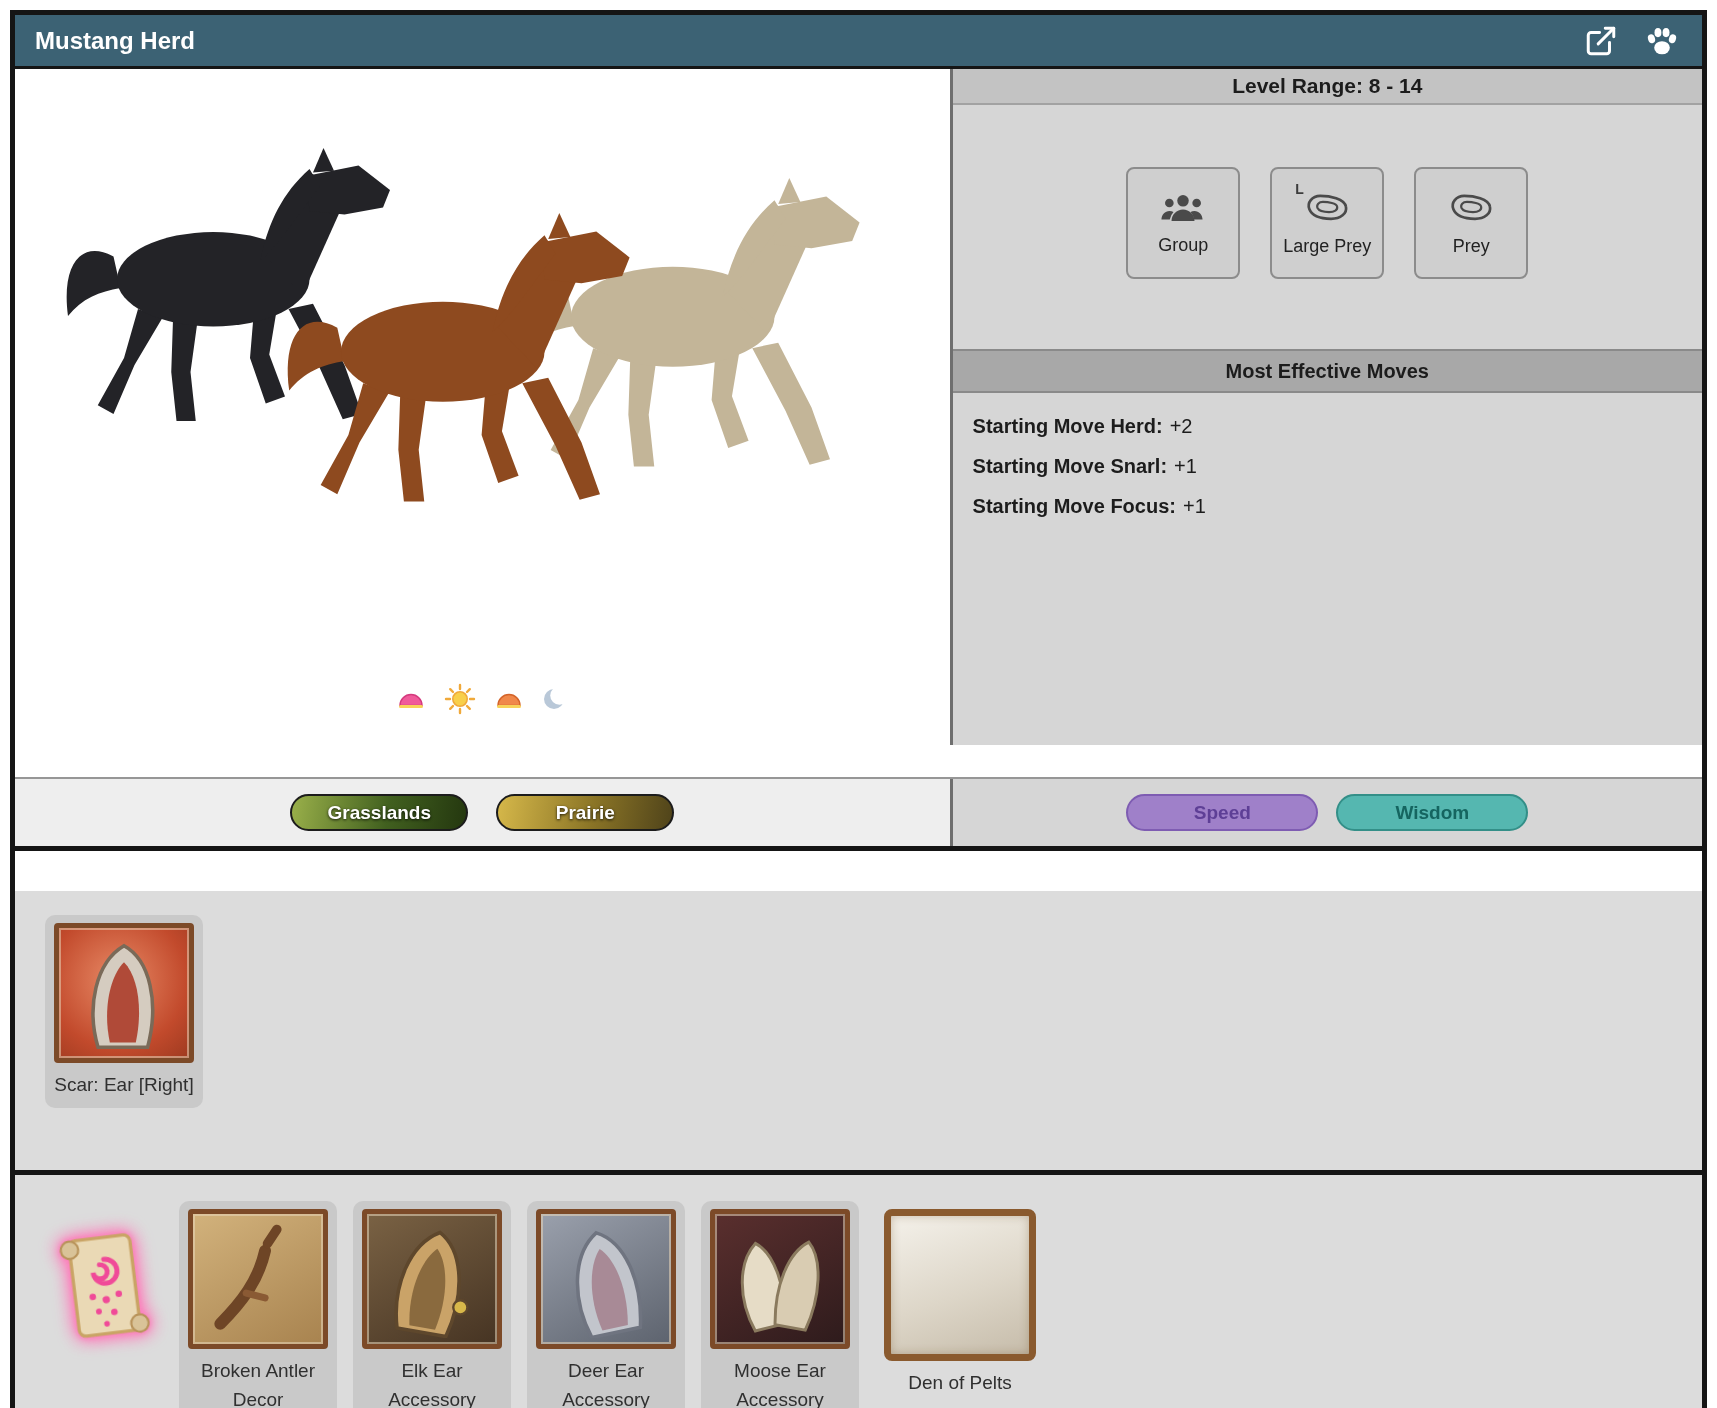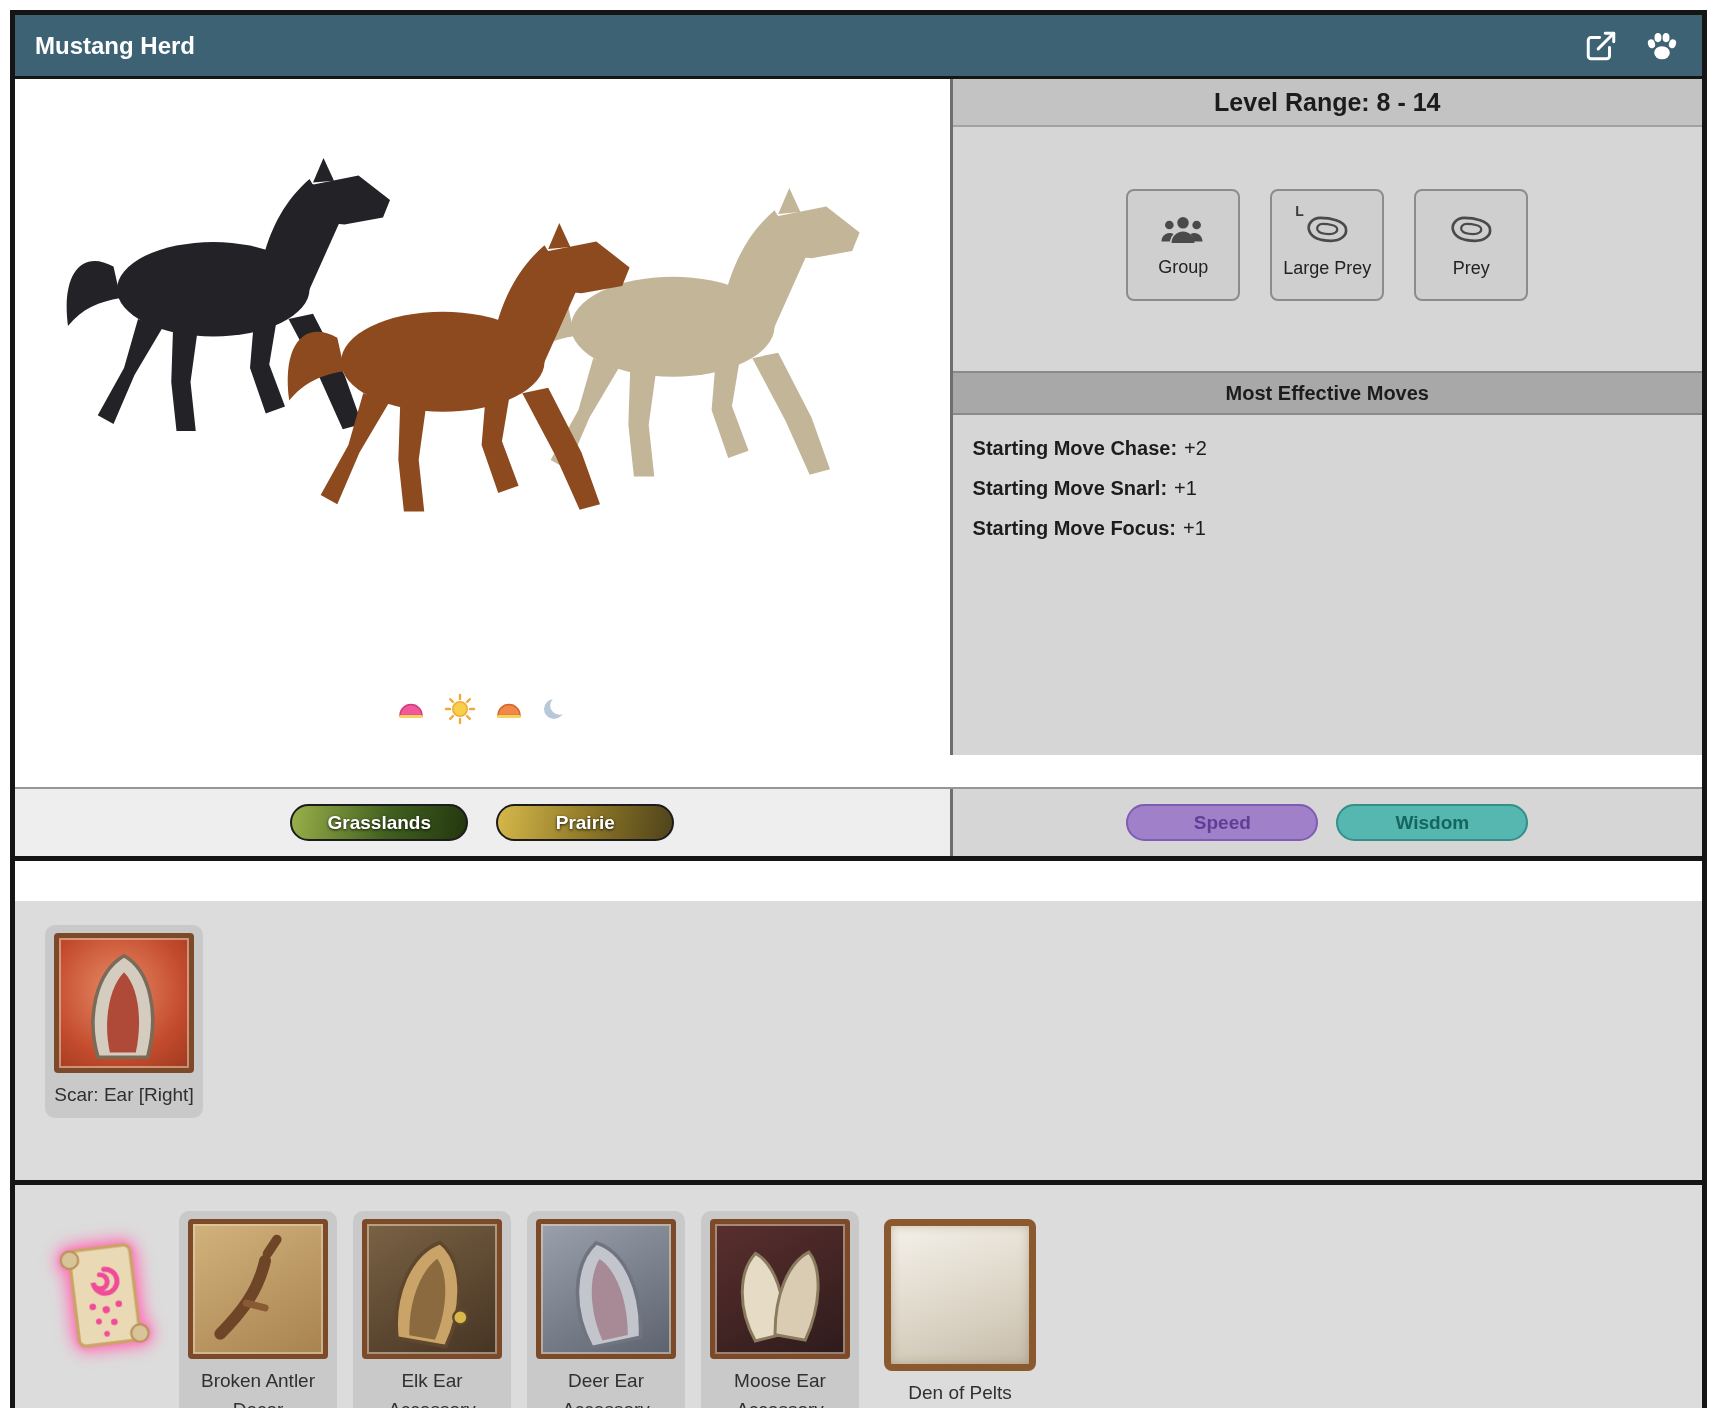--- a/index.html
+++ b/index.html
@@ -8,21 +8,21 @@
     background: #ffffff;
     color: #1c1c1c;
   }
   .page {
     margin: 10px;
     border: 5px solid #151515;
     background: #ffffff;
   }
   
   .titlebar {
-    height: 64px;
+    height: 54px;
     background: #3c6274;
     border-bottom: 3px solid #151515;
     display: flex;
     align-items: center;
     padding: 0 20px;
   }
   .titlebar .title { color: #fff; font-weight: bold; font-size: 24px; }
   .titlebar-icons { margin-left: auto; display: flex; align-items: center; gap: 24px; }
   .tb-icon { display: inline-flex; cursor: pointer; }
   
@@ -43,25 +43,25 @@
     gap: 18px;
   }
   .right-panel {
     flex: 1;
     background: #d6d6d6;
     border-left: 3px solid #6f6f6f;
     display: flex;
     flex-direction: column;
   }
   .level-range {
-    height: 48px;
+    height: 36px;
     background: #c3c3c3;
     border-bottom: 2px solid #a2a2a2;
     display: flex; align-items: center; justify-content: center;
-    font-weight: bold; font-size: 25px;
+    font-weight: bold; font-size: 21px;
   }
   .tags { display: flex; justify-content: center; gap: 30px; padding: 62px 0 70px; }
   .tag-btn {
     width: 114px; height: 112px;
     background: #cfcfcf;
     border: 2px solid #8c8c8c;
     border-radius: 8px;
     display: flex; flex-direction: column; align-items: center; justify-content: center;
     gap: 9px; font-size: 18px; color: #222; cursor: pointer;
   }
@@ -284,21 +284,21 @@
             </svg>
           </span>
           <span>Prey</span>
         </div>
       </div>
 
       <div class="moves-title">Most Effective Moves</div>
 
       <div class="moves-list">
         <div class="move-row">
-          <span class="move-label">Starting Move Chase:</span><span>+2</span>
+          <span class="move-label">Starting Move Herd:</span><span>+2</span>
         </div>
         <div class="move-row">
           <span class="move-label">Starting Move Snarl:</span><span>+1</span>
         </div>
         <div class="move-row">
           <span class="move-label">Starting Move Focus:</span><span>+1</span>
         </div>
       </div>
     </div>
   </div>

